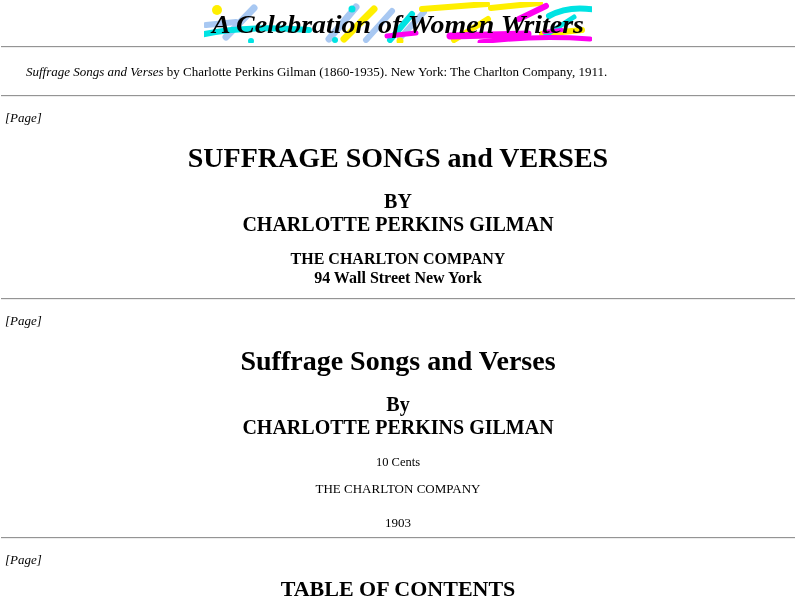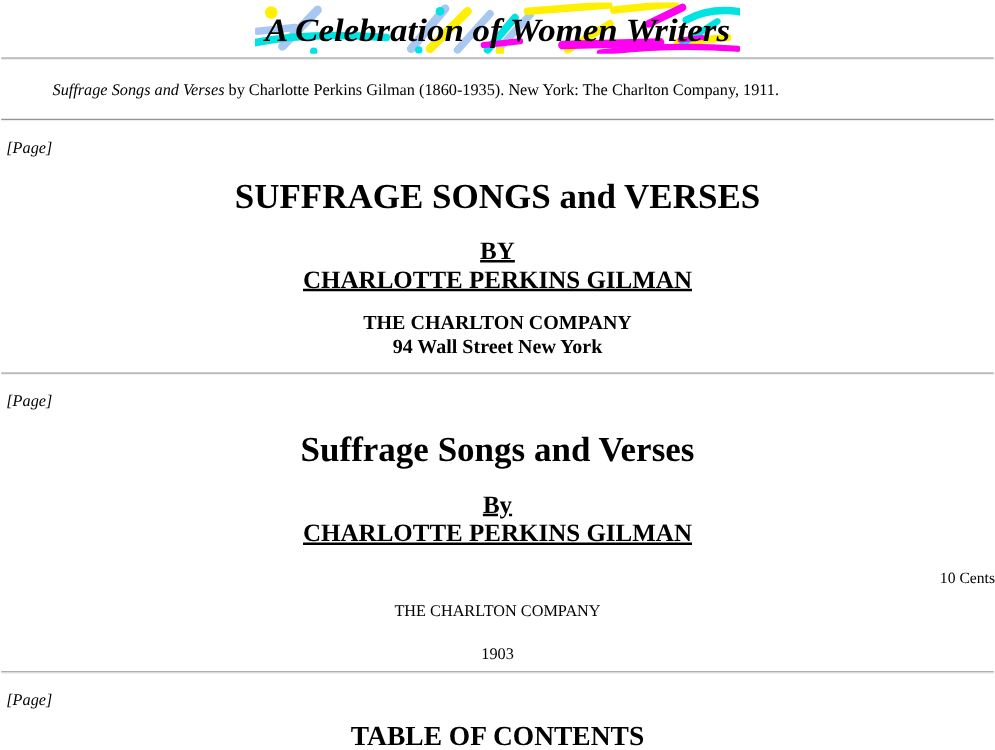--- a/index.html
+++ b/index.html
@@ -12,33 +12,33 @@
   .banner-wrap { width: 388px; height: 41px; margin: 2px auto 0; position: relative; }
   .banner-wrap svg { display: block; }
 
   
   hr { height: 0; border: 0; border-top: 1px solid #949494; border-bottom: 1px solid #ededed; margin: 0 1px; }
   hr.r1 { margin-top: 3px; }
   hr.r2 { margin-top: 15px; }
   hr.r3 { margin-top: 11px; }
   hr.r4 { margin-top: 6px; }
 
-  .citation { margin: 16px 0 0 42px; font-size: 13px; line-height: 16px; }
+  .citation { margin: 16px 0 0 26px; font-size: 13px; line-height: 16px; }
   .citation .work-title { font-style: italic; }
 
   .page-link {
     display: inline-block; margin: 13px 0 0 5px; font-style: italic; font-size: 13px;
     line-height: 16px; color: #000; cursor: pointer; text-align: right;
   }
   .page-row { line-height: 0; }
 
   .t1 { text-align: center; font-weight: bold; font-size: 28px; line-height: 32px; margin: 16px 0 0; }
-  .t2 { text-align: center; font-weight: bold; font-size: 20px; line-height: 23px; margin: 16px 0 0; text-decoration: underline; }
+  .t2 { text-align: center; font-weight: bold; font-size: 20px; line-height: 23px; margin: 16px 0 0; }
   .t3 { text-align: center; font-weight: bold; font-size: 16px; line-height: 19px; margin: 13px 0 0; }
-  .price { text-align: right; font-size: 12.5px; line-height: 16px; margin: 15px 0 0; }
+  .price { text-align: center; font-size: 12.5px; line-height: 16px; margin: 15px 0 0; }
   .addr  { text-align: center; font-size: 13px; line-height: 17px; margin: 10px 0 0; }
   .toc-heading { text-align: center; font-weight: bold; font-size: 22px; line-height: 25px; margin: 8px 0 12px; }
 </style>
 </head>
 <body>
 
 <div class="banner-wrap">
   <svg width="388" height="41" viewBox="0 0 388 41" xmlns="http://www.w3.org/2000/svg">
     <g stroke-linecap="round" fill="none">
 

